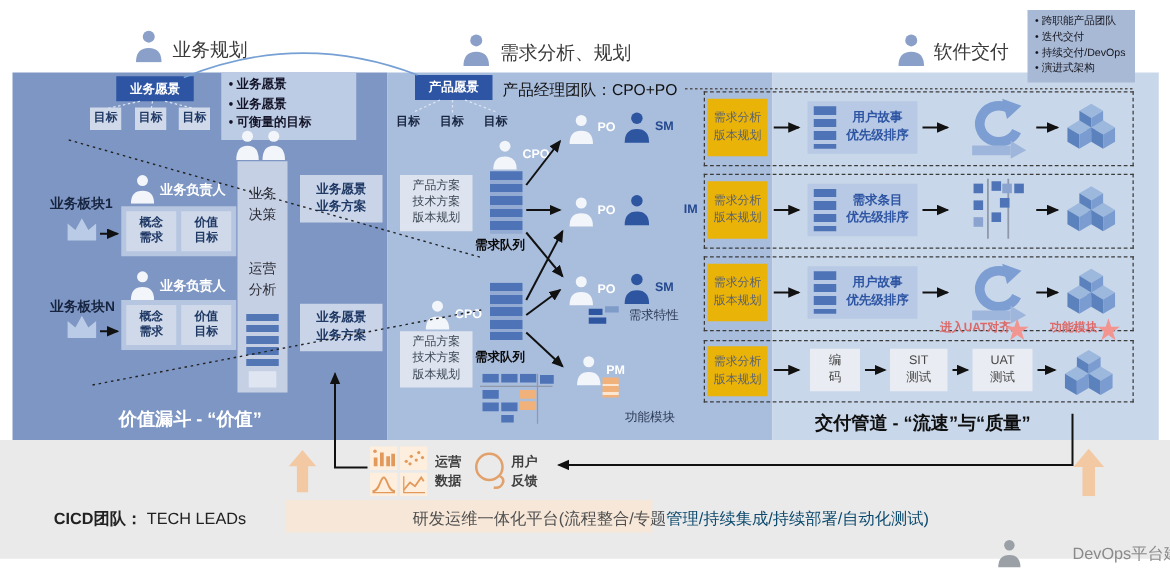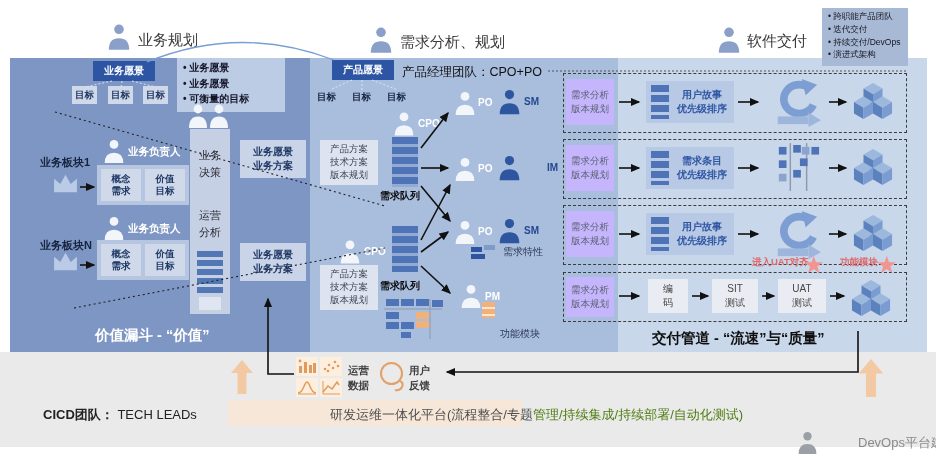--- a/index.html
+++ b/index.html
@@ -6,21 +6,21 @@
   #app{position:relative;width:936px;height:458px;background:#fff;overflow:hidden;
        font-family:"Liberation Sans","DejaVu Sans",sans-serif;}
   .abs{position:absolute;}
   .pre{white-space:pre-line;}
   .nw{white-space:nowrap;}
   .ctr{display:flex;align-items:center;justify-content:center;text-align:center;}
   .panel{position:absolute;top:58px;height:294px;z-index:1;}
   .darkbox{background:#2e55a3;color:#fff;font-weight:bold;font-size:10px;}
   .litebox{background:#c9d4e8;color:#1f3864;font-weight:bold;}
   .innerbox{background:#cfd9ea;color:#1f3864;font-weight:bold;font-size:9.5px;line-height:1.3;}
-  .analysis{background:#c4b5fd;color:#5a6270;font-size:9.5px;line-height:1.5;}
+  .analysis{background:#eab308;color:#5a6270;font-size:9.5px;line-height:1.5;}
   .stepbox{background:#e9ecf2;color:#474747;font-size:10px;line-height:1.45;}
   .workbox{background:#b7c9e4;}
   .worklabel{color:#2e55a3;font-weight:bold;font-size:10px;line-height:1.45;}
   .rowdash{position:absolute;border:1.4px dashed #3c3c3c;z-index:2;}
   .stack1{background:repeating-linear-gradient(to bottom,#4e74b7 0 7px,#93abd3 7px 10px);}
   .stack2{background:repeating-linear-gradient(to bottom,#4e74b7 0 7px,#b7c9e4 7px 10px);}
   .stack3{background:repeating-linear-gradient(to bottom,#5377b5 0 6px,#c5d0e5 6px 9px);}
   .stack4{background:repeating-linear-gradient(to bottom,#f0b27a 0 5px,#fbe6d2 5px 7px);}
   .rolelabel{font-weight:bold;font-size:10px;}
   .bullets{margin:0;padding:2px 3px 4px 6px;list-style:none;}
@@ -415,21 +415,21 @@
   <svg class="abs z3" style="left:378px;top:360px;" width="30" height="34" viewBox="0 0 30 34">
       <circle cx="13.5" cy="13.5" r="10.5" fill="none" stroke="#e2a06a" stroke-width="2"></circle>
       <path d="M22 21 q4 2 2 6 q-2 4 -7 3" fill="none" stroke="#e2a06a" stroke-width="2"></path>
     </svg>
 
   <div class="abs z3 pre" style="left:409px;top:363px;font-size:10.5px;color:#3f3f3f;font-weight:bold;line-height:1.45;">用户
 反馈</div>
 
   <div class="abs" style="left:228px;top:400px;width:294px;height:26px;background:#f6e7d8;z-index:2;"></div>
   <div class="abs z3 nw" style="left:330px;top:406px;font-size:13px;">
-    <span style="color:#4f4f4f;">研发运维一体化平台(流程整合/专题</span><span style="color:#4d7c0f;">管理/持续集成/持续部署/自动化测试)</span>
+    <span style="color:#4f4f4f;">研发运维一体化平台(流程整合/专题</span><span style="color:#0c4a6e;">管理/持续集成/持续部署/自动化测试)</span>
   </div>
 
   <svg class="abs z3" style="left:856px;top:359px;" width="30" height="38" viewBox="0 0 22 34">
       <path d="M11 0 L22 13 H15.5 V34 H6.5 V13 H0 Z" fill="#f3c9a3"></path>
     </svg>
 
   <svg class="abs z3" style="left:797px;top:431px;" width="21" height="23" viewBox="0 0 20 22">
       <circle cx="10" cy="5" r="4" fill="#9aa0a6"></circle>
       <path d="M1.5 22 Q1.5 12.5 10 12.5 Q18.5 12.5 18.5 22 Z" fill="#9aa0a6"></path>
     </svg>

